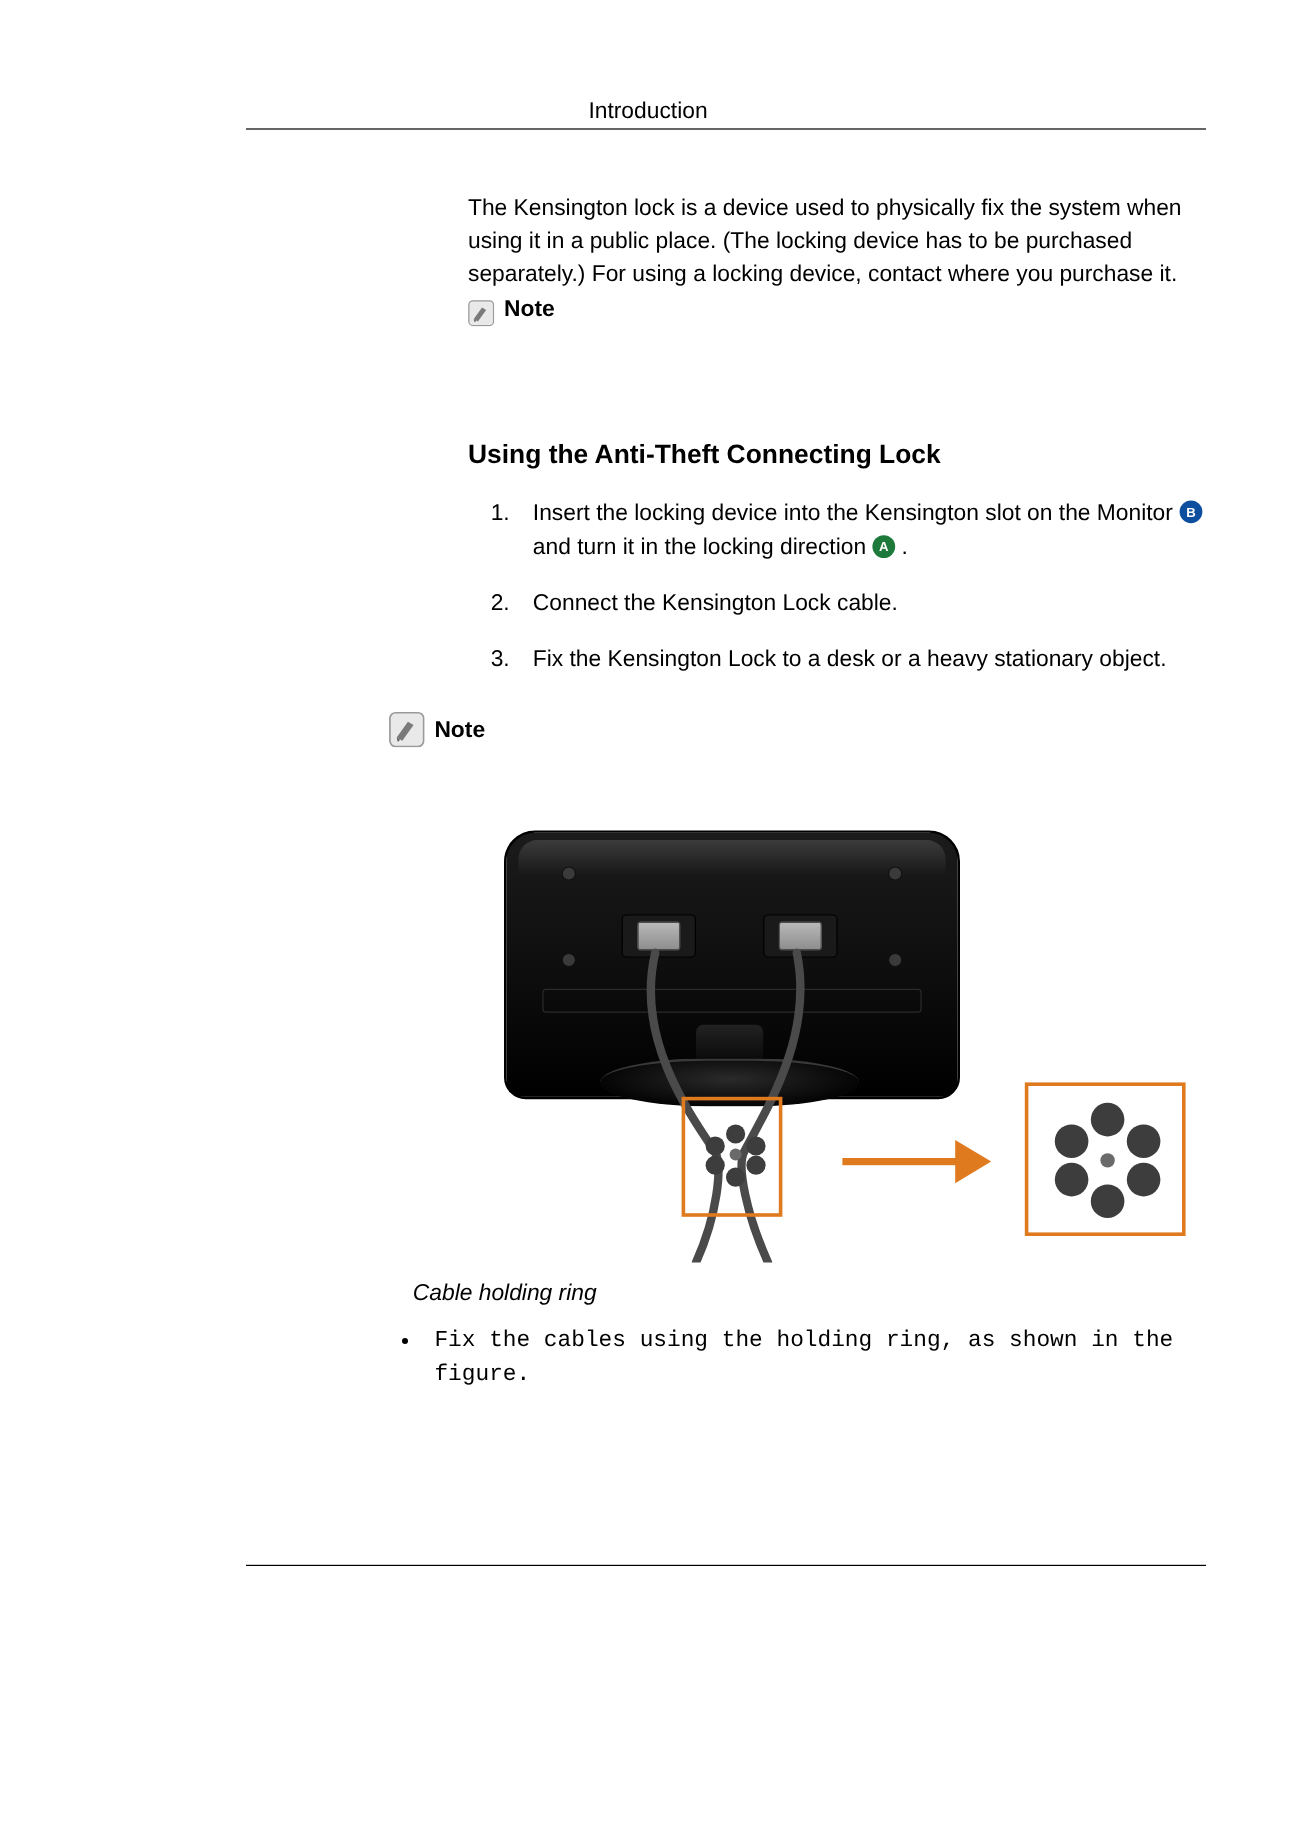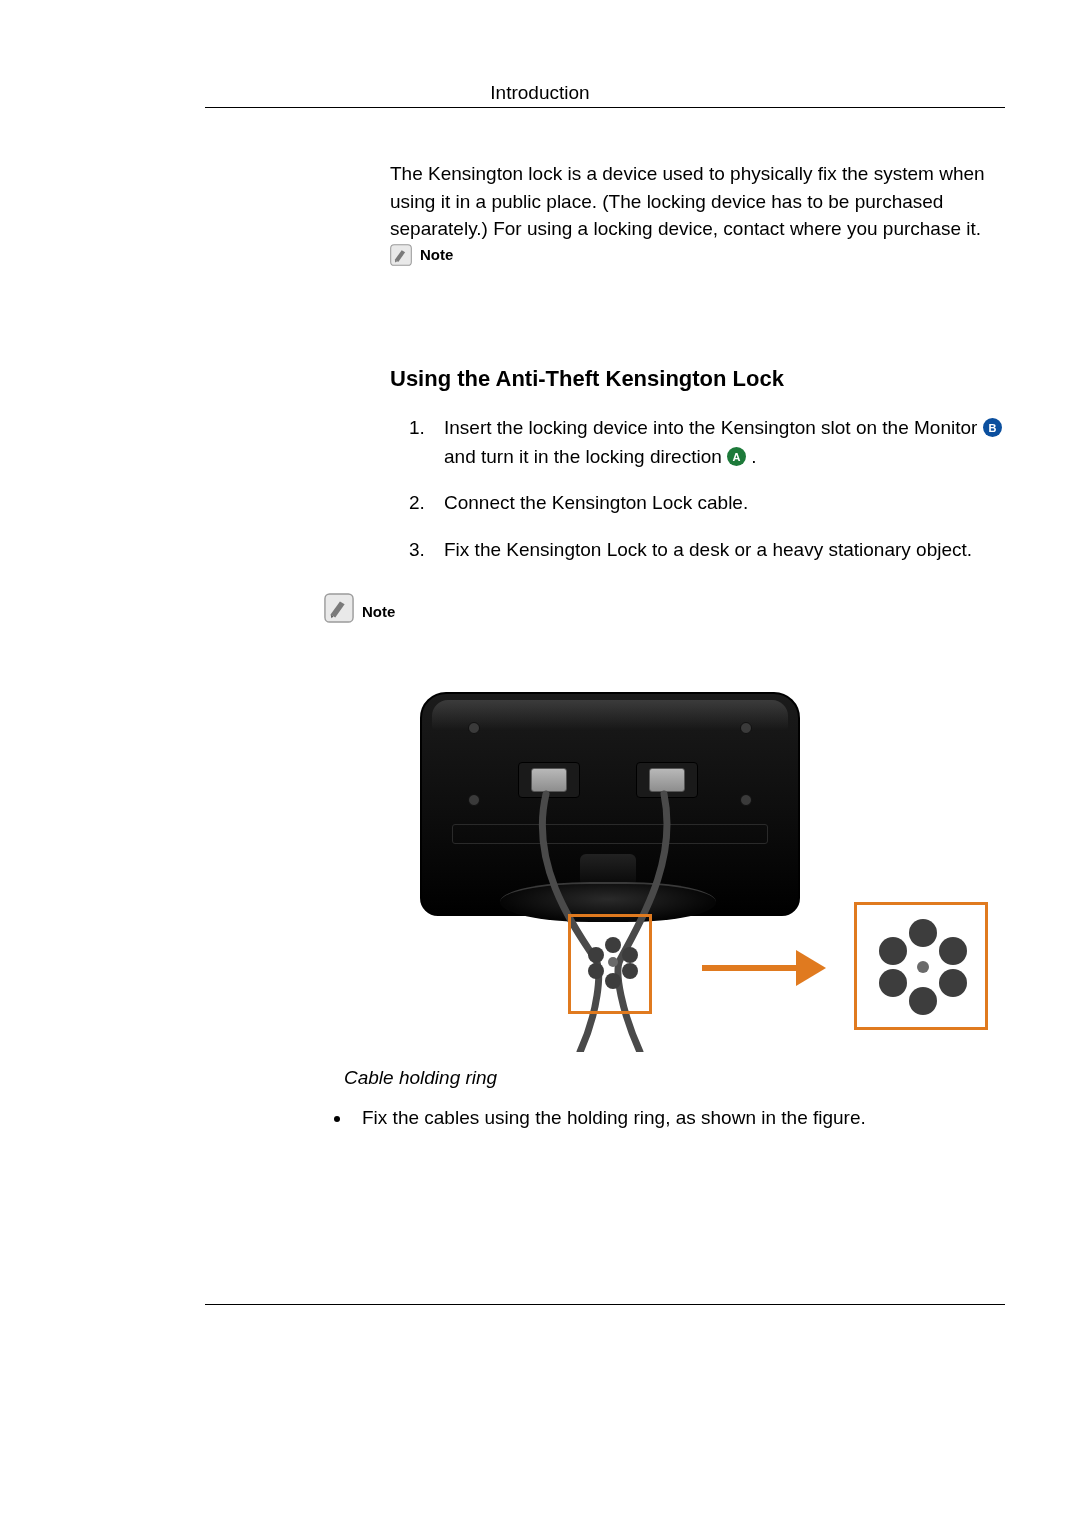--- a/index.html
+++ b/index.html
@@ -64,21 +64,21 @@
     height: 30px;
     display: inline-block;
   }
   .note-icon-sm {
     width: 22px;
     height: 22px;
     display: inline-block;
   }
   .note-label {
     font-weight: bold;
-    font-size: 15px;
+    font-size: 19px;
   }
 
   h2.section {
     font-size: 22px;
     font-weight: bold;
     margin: 0;
   }
 
   ol.steps {
     margin: 0;
@@ -103,20 +103,21 @@
 
   .caption-italic {
     font-style: italic;
     font-size: 19px;
   }
 
   ul.bullet {
     margin: 0;
     padding: 0 0 0 28px;
     font-size: 19px;
+    font-family: Liberation Mono, monospace;
   }
   ul.bullet li {
     padding-left: 10px;
   }
 
   
   .figure {
     position: absolute;
     left: 354px;
     top: 692px;
@@ -259,21 +260,21 @@
         <svg viewBox="0 0 32 32" width="22" height="22">
           <rect x="1" y="1" width="30" height="30" rx="5" ry="5" fill="#e9e9e9" stroke="#9a9a9a" stroke-width="1.5"></rect>
           <path d="M7 23 L17 9 L22 12 L12 26 Z" fill="#7a7a7a"></path>
           <path d="M7 23 L10 25 L8 27 Z" fill="#5a5a5a"></path>
         </svg>
       </span>
       <span class="note-label">Note</span>
     </div>
   </div>
 
-  <h2 class="section body-col" style="top:363px;">Using the Anti-Theft Kensington Lock</h2>
+  <h2 class="section body-col" style="top:363px;">Using the Anti-Theft Connecting Lock</h2>
 
   <div class="body-col" style="top:414px;">
     <ol class="steps">
       <li>
         <span>Insert the locking device into the Kensington slot on the Monitor </span>
         <span class="circ circ-blue" aria-hidden="true">
           <svg viewBox="0 0 19 19" width="19" height="19">
               <text x="9.5" y="13.5" text-anchor="middle" font-size="11" font-weight="bold" fill="#fff" font-family="Arial">B</text>
             </svg>
         </span>

